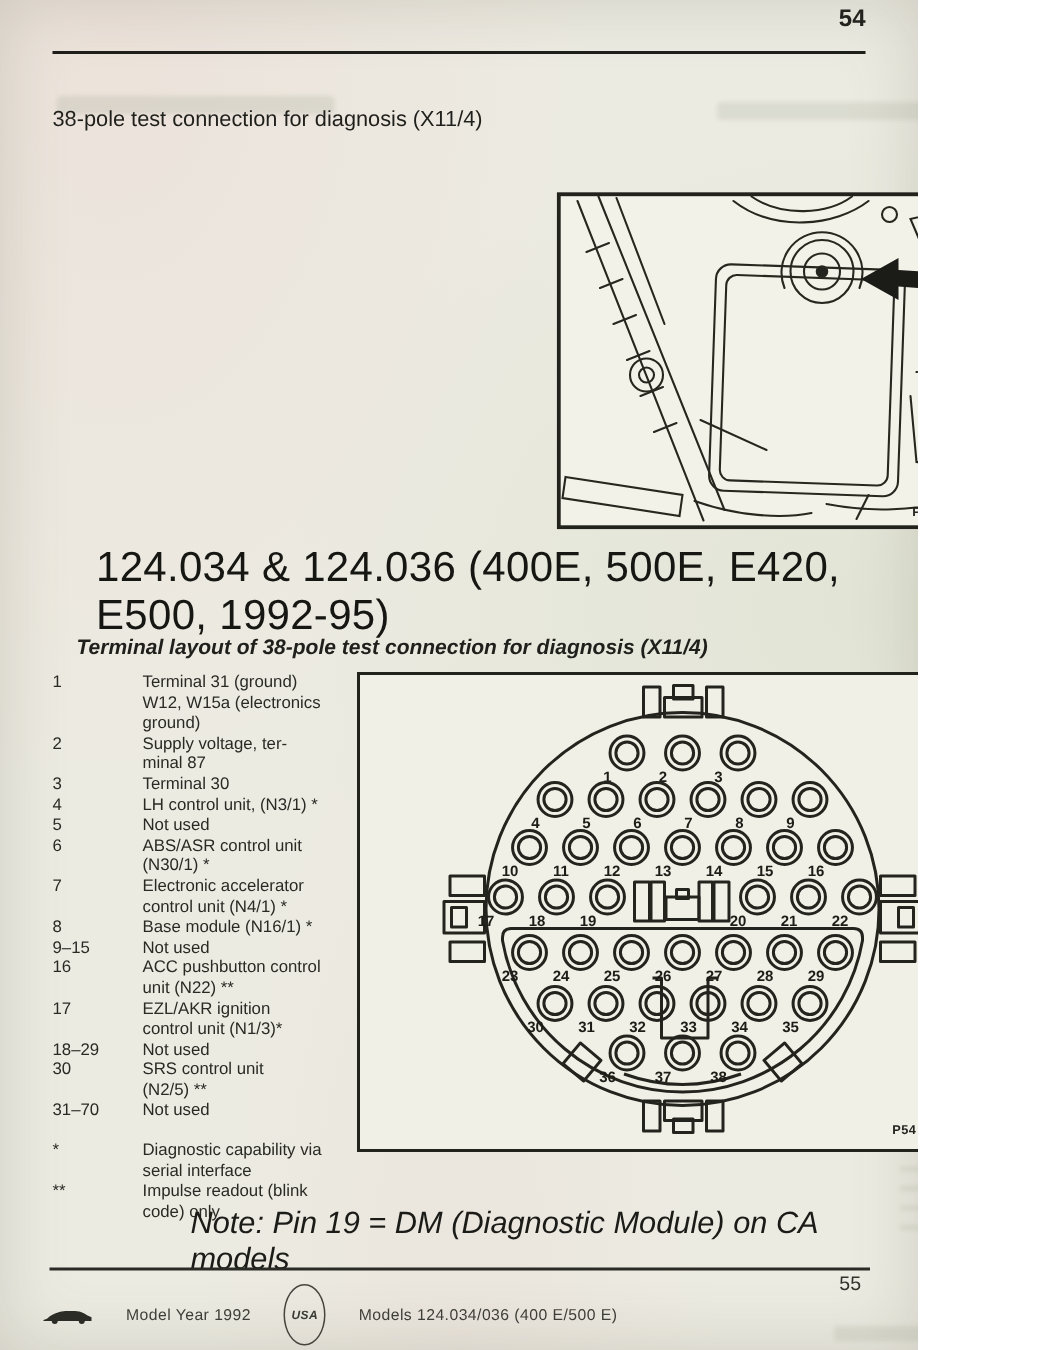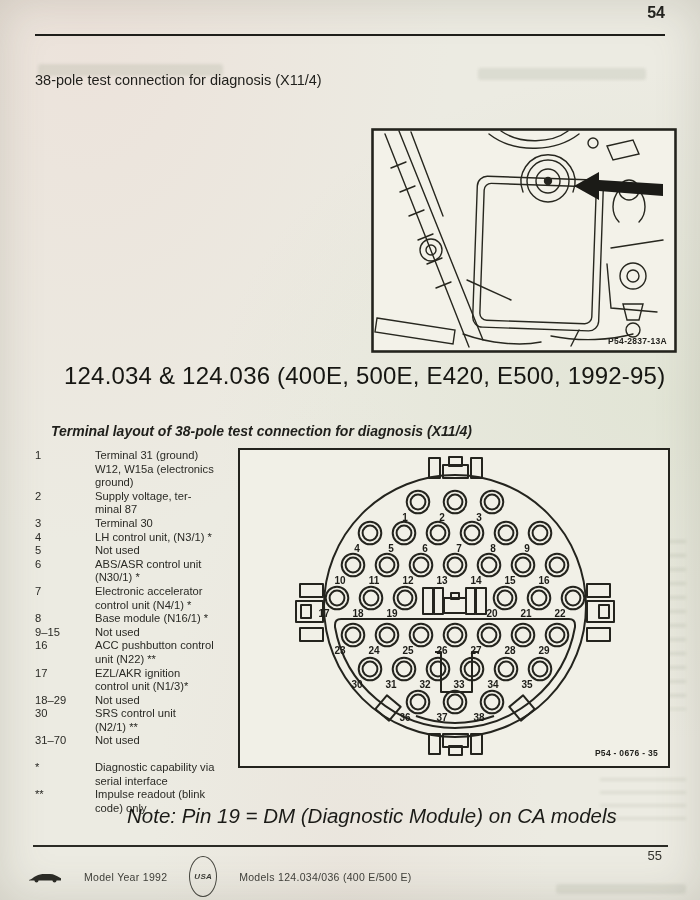--- a/index.html
+++ b/index.html
@@ -1,18 +1,18 @@
 <!DOCTYPE html>
 <html><head>
 <meta charset="utf-8">
 <style>
   html,body{margin:0;padding:0;}
   body{width:700px;height:900px;font-family:"Liberation Sans",sans-serif;}
   .page{
-    position:relative;width:700px;height:900px;overflow:hidden;
+    position:relative;width:612px;height:900px;overflow:hidden;
     background:
       radial-gradient(ellipse at 12% 2%, rgba(236,216,210,.45), transparent 42%),
       radial-gradient(ellipse at 95% 45%, rgba(206,216,190,.35), transparent 48%),
       radial-gradient(ellipse at 50% 99%, rgba(232,221,214,.40), transparent 40%),
       #ecebe2;
     box-shadow:inset 0 0 46px rgba(95,88,70,.20);
     color:#26261f;
   }
   .smudge{position:absolute;filter:blur(1.5px);pointer-events:none;}
   .s1{left:38px;top:64px;width:185px;height:12px;background:rgba(125,135,112,.16);border-radius:3px;}
@@ -25,21 +25,21 @@
   .rule-top{position:absolute;left:35px;right:35px;top:34px;height:2.4px;background:#1e1e1a;}
   .title{position:absolute;left:35px;top:72px;margin:0;font-size:14.5px;font-weight:normal;color:#1f1f1b;}
   .intro{position:absolute;left:36px;top:126px;width:330px;margin:0;font-size:13.5px;line-height:22px;white-space:pre-line;color:#2a2a25;}
 
   .figure-box{position:absolute;left:371px;top:128px;width:306px;height:225px;box-sizing:border-box;background:#f3f2e9;}
   .figure-box svg{display:block;width:100%;height:100%;}
   .ln{fill:none;stroke:#27271f;stroke-width:1.4;stroke-linecap:round;}
   .frame{fill:#f3f2e9;stroke:#23231d;stroke-width:2.6;}
   .figcode{font-family:"Liberation Sans",sans-serif;font-size:8.5px;font-weight:bold;fill:#23231f;letter-spacing:.3px;}
 
-  .models{position:absolute;left:64px;top:362px;font-size:24px;color:#161612;letter-spacing:.2px;}
+  .models{position:absolute;left:64px;top:362px;font-size:28px;color:#161612;letter-spacing:.2px;}
   .subtitle{position:absolute;left:35px;top:407px;margin:16px;font-size:14px;font-weight:bold;color:#1f1f1b;font-style:italic;}
 
   .legend{position:absolute;left:35px;top:449px;width:200px;font-size:11.2px;line-height:13.6px;color:#2a2a25;}
   .footnotes{position:absolute;left:35px;top:761px;width:200px;font-size:11.2px;line-height:13.6px;color:#2a2a25;}
   .lrow{display:flex;}
   .lpin{width:60px;flex:0 0 60px;}
   .ldesc{flex:1;white-space:pre-line;}
 
   .connector-box{position:absolute;left:238px;top:448px;width:432px;height:320px;box-sizing:border-box;border:2.2px solid #23231d;background:#f1f0e7;}
   .connector-box svg{display:block;width:100%;height:100%;}
@@ -166,21 +166,21 @@
         <span class="ldesc">EZL/AKR ignition
 control unit (N1/3)*</span>
       </div>
       <div class="lrow">
         <span class="lpin">18–29</span>
         <span class="ldesc">Not used</span>
       </div>
       <div class="lrow">
         <span class="lpin">30</span>
         <span class="ldesc">SRS control unit
-(N2/1) **</span>
+(N2/5) **</span>
       </div>
       <div class="lrow">
         <span class="lpin">31–70</span>
         <span class="ldesc">Not used</span>
       </div>
     </div>
   <div class="footnotes" id="footnotes">
       <div class="lrow">
         <span class="lpin">*</span>
         <span class="ldesc">Diagnostic capability via

